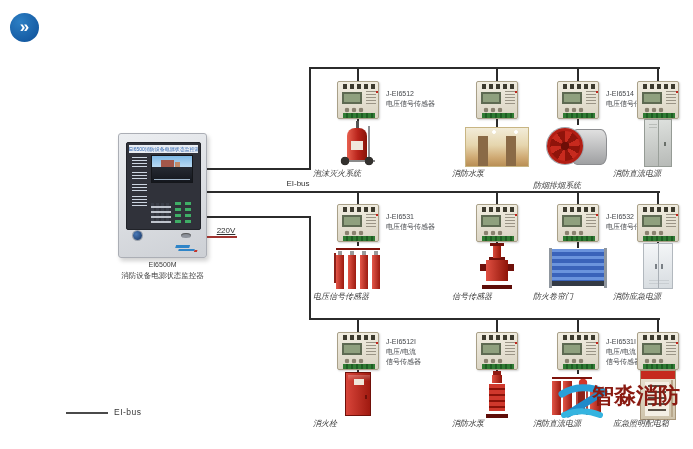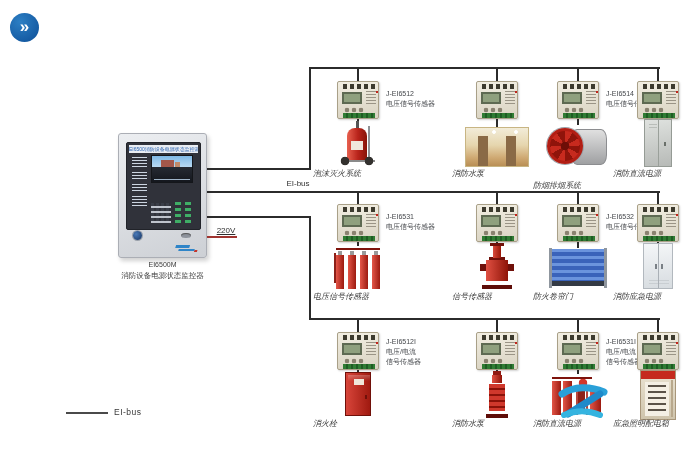--- a/index.html
+++ b/index.html
@@ -332,14 +332,15 @@
   <div class="dev-label" style="left:613px;top:418px">应急照明配电箱</div>
 
   <div class="legend-ln"></div>
   <div class="legend-lbl">EI-bus</div>
 
   <svg class="wm-logo" viewBox="0 0 52 36">
     <path d="M6 10 C18 2 34 2 48 8" stroke="#2aa0d8" stroke-width="7" fill="none" stroke-linecap="round"></path>
     <path d="M44 10 L12 30" stroke="#1f8aca" stroke-width="7" stroke-linecap="round"></path>
     <path d="M8 31 C20 26 32 26 44 31" stroke="#35b4e0" stroke-width="6" fill="none" stroke-linecap="round"></path>
   </svg>
+  <div class="wm-brand">智淼消防</div>
 
 </div>
 
 </body></html>

